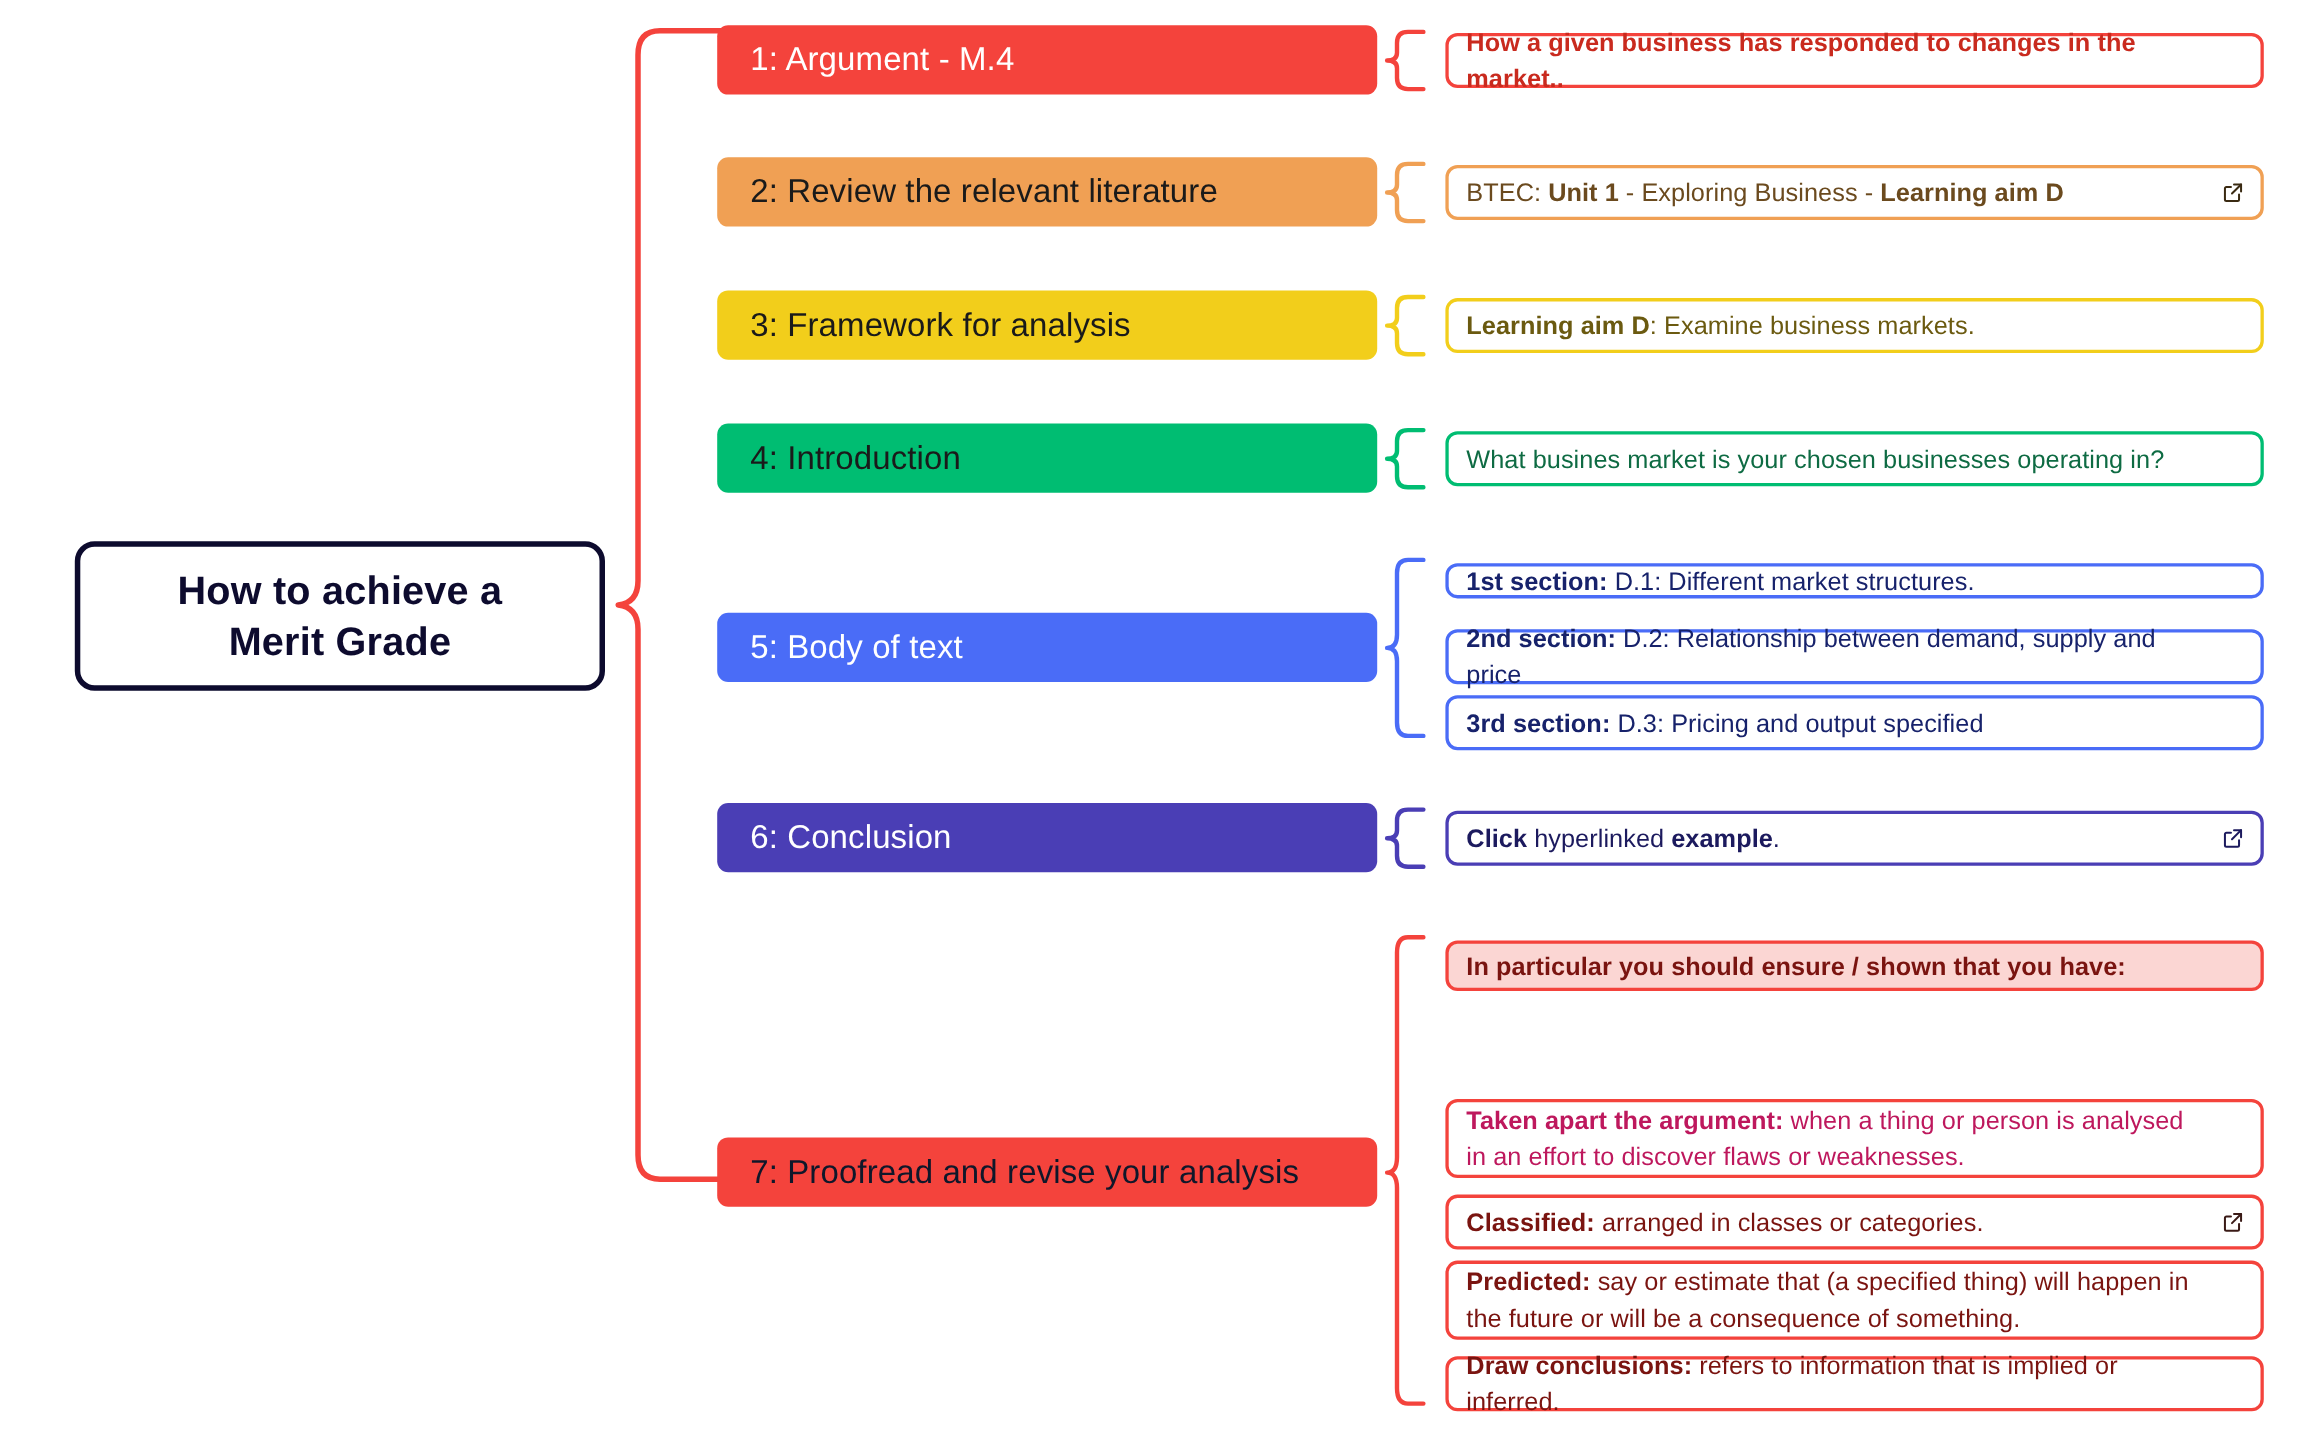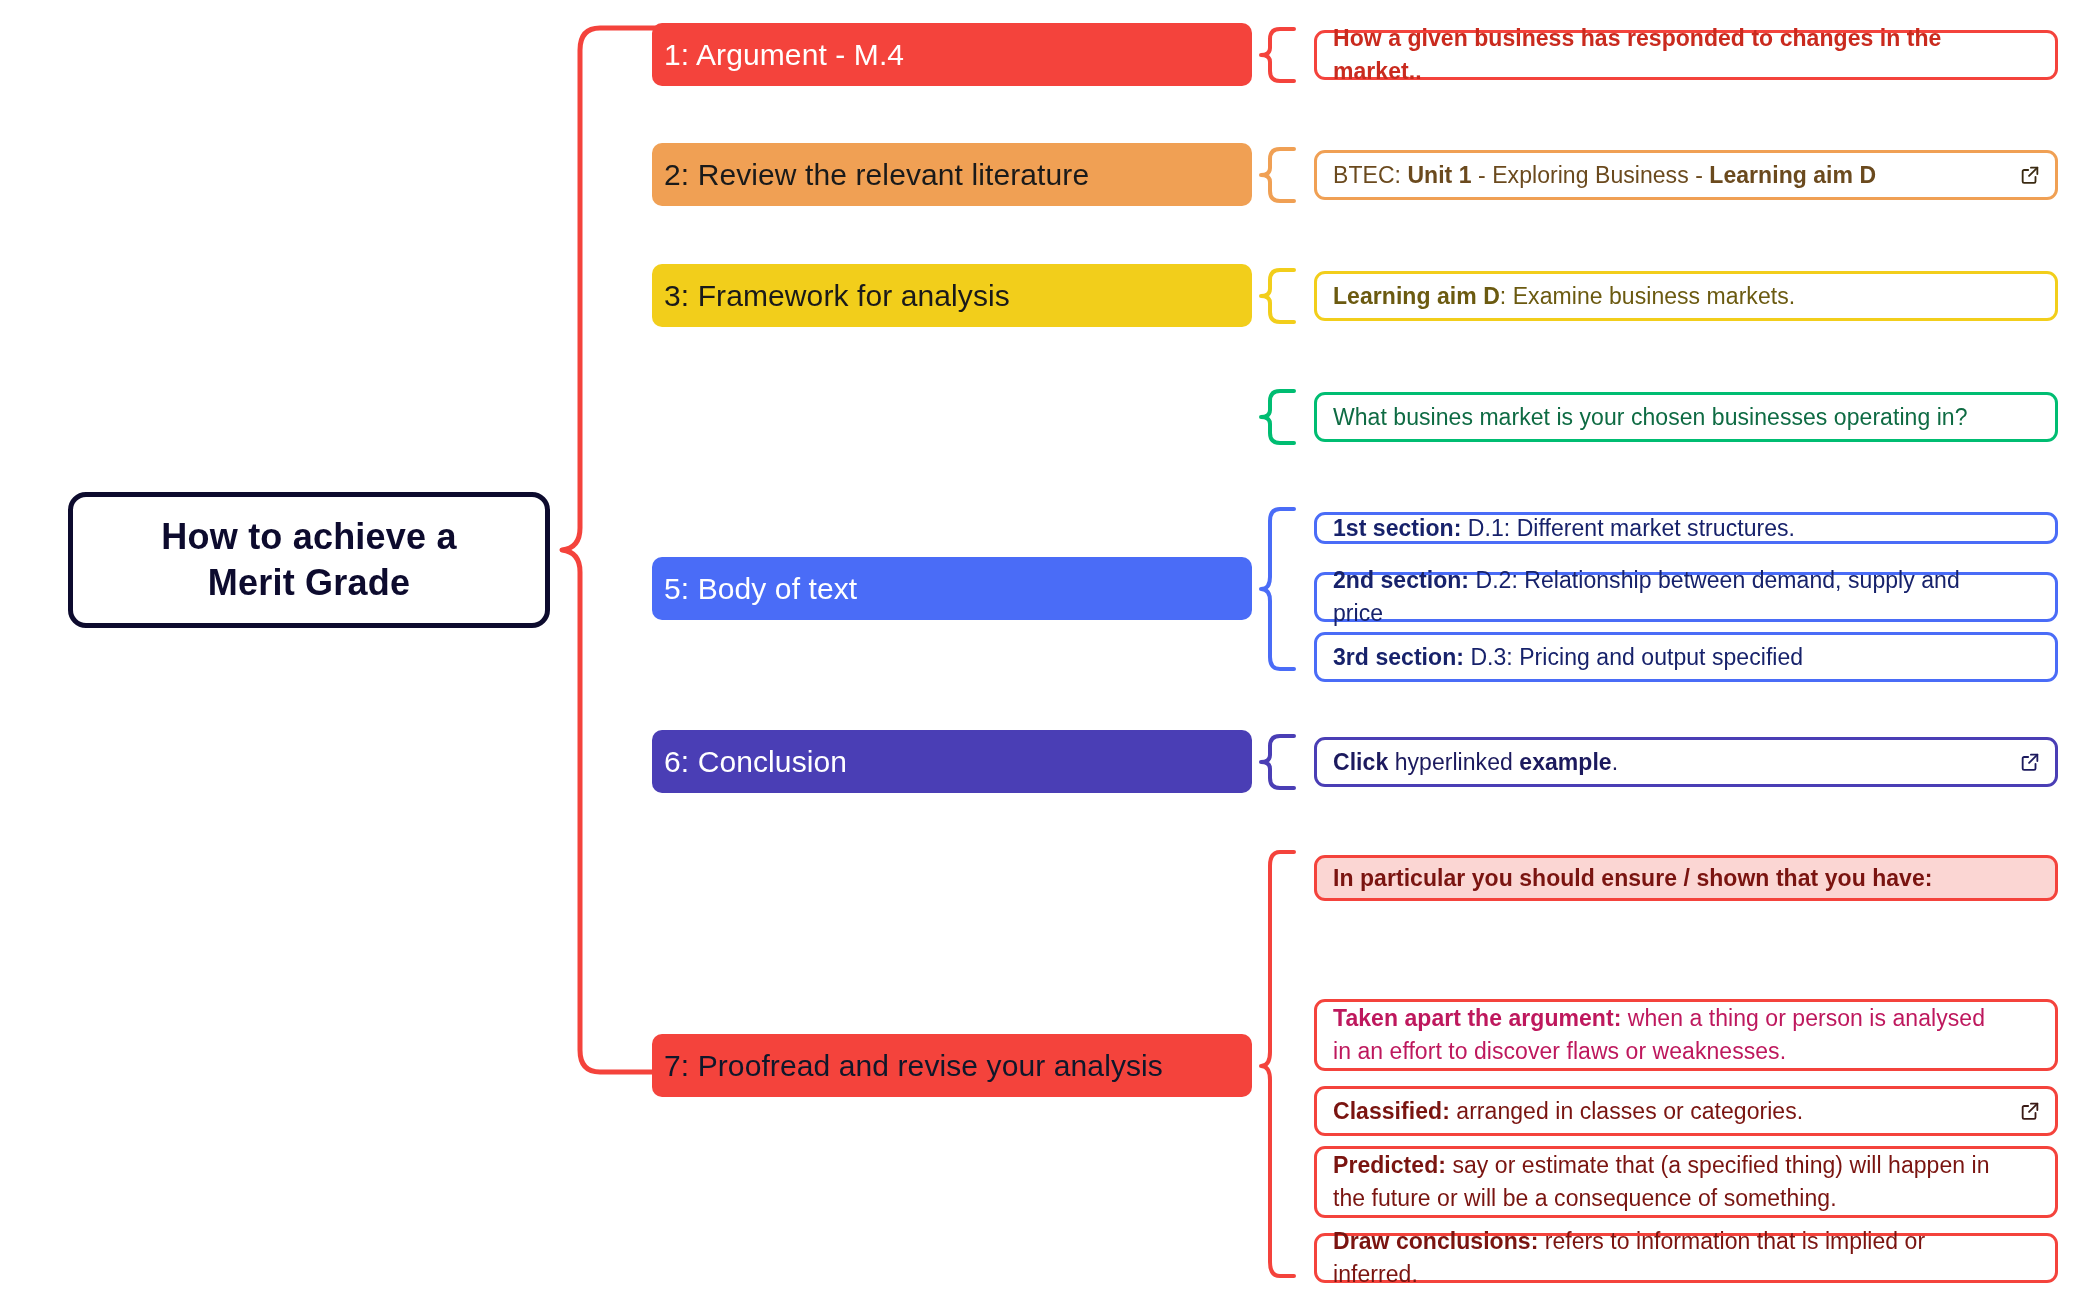--- a/index.html
+++ b/index.html
@@ -29,21 +29,21 @@
   }
 
   
   .step {
     position: absolute;
     left: 652px;
     width: 600px;
     height: 63px;
     border-radius: 10px;
     display: flex; align-items: center;
-    padding-left: 12px;
+    padding-left: 30px;
     font-size: 30px;
     letter-spacing: .1px;
   }
 
   
   .detail {
     position: absolute;
     left: 1314px;
     width: 744px;
     border-radius: 11px;
@@ -113,20 +113,23 @@
   </div>
   <svg class="brace" style="left:1258px; top:267px;" width="44" height="58" viewBox="0 0 44 58">
     <path d="M36 3 H22 Q12 3 12 13 V22 Q12 29 3 29 Q12 29 12 36 V45 Q12 55 22 55 H36" fill="none" stroke="#F2CE1B" stroke-width="4" stroke-linecap="round" stroke-linejoin="round"></path>
   </svg>
   <div class="detail" style="top:271px; height:50px; border-color:#F2CE1B; color:#6B5A10;">
     <span class="txt">
       <b>Learning aim D</b><span>: Examine business markets.</span>
     </span>
   </div>
 
+  <div class="step" style="top:385px; background:#00BD72; color:#1a1a1a;">
+    <span>4: Introduction</span>
+  </div>
   <svg class="brace" style="left:1258px; top:388px;" width="44" height="58" viewBox="0 0 44 58">
     <path d="M36 3 H22 Q12 3 12 13 V22 Q12 29 3 29 Q12 29 12 36 V45 Q12 55 22 55 H36" fill="none" stroke="#00BD72" stroke-width="4" stroke-linecap="round" stroke-linejoin="round"></path>
   </svg>
   <div class="detail" style="top:392px; height:50px; border-color:#00BD72; color:#0E6B43;">
     <span class="txt">What busines market is your chosen businesses operating in?</span>
   </div>
 
   <div class="step" style="top:557px; background:#4A6CF7; color:#ffffff;">
     <span>5: Body of text</span>
   </div>

